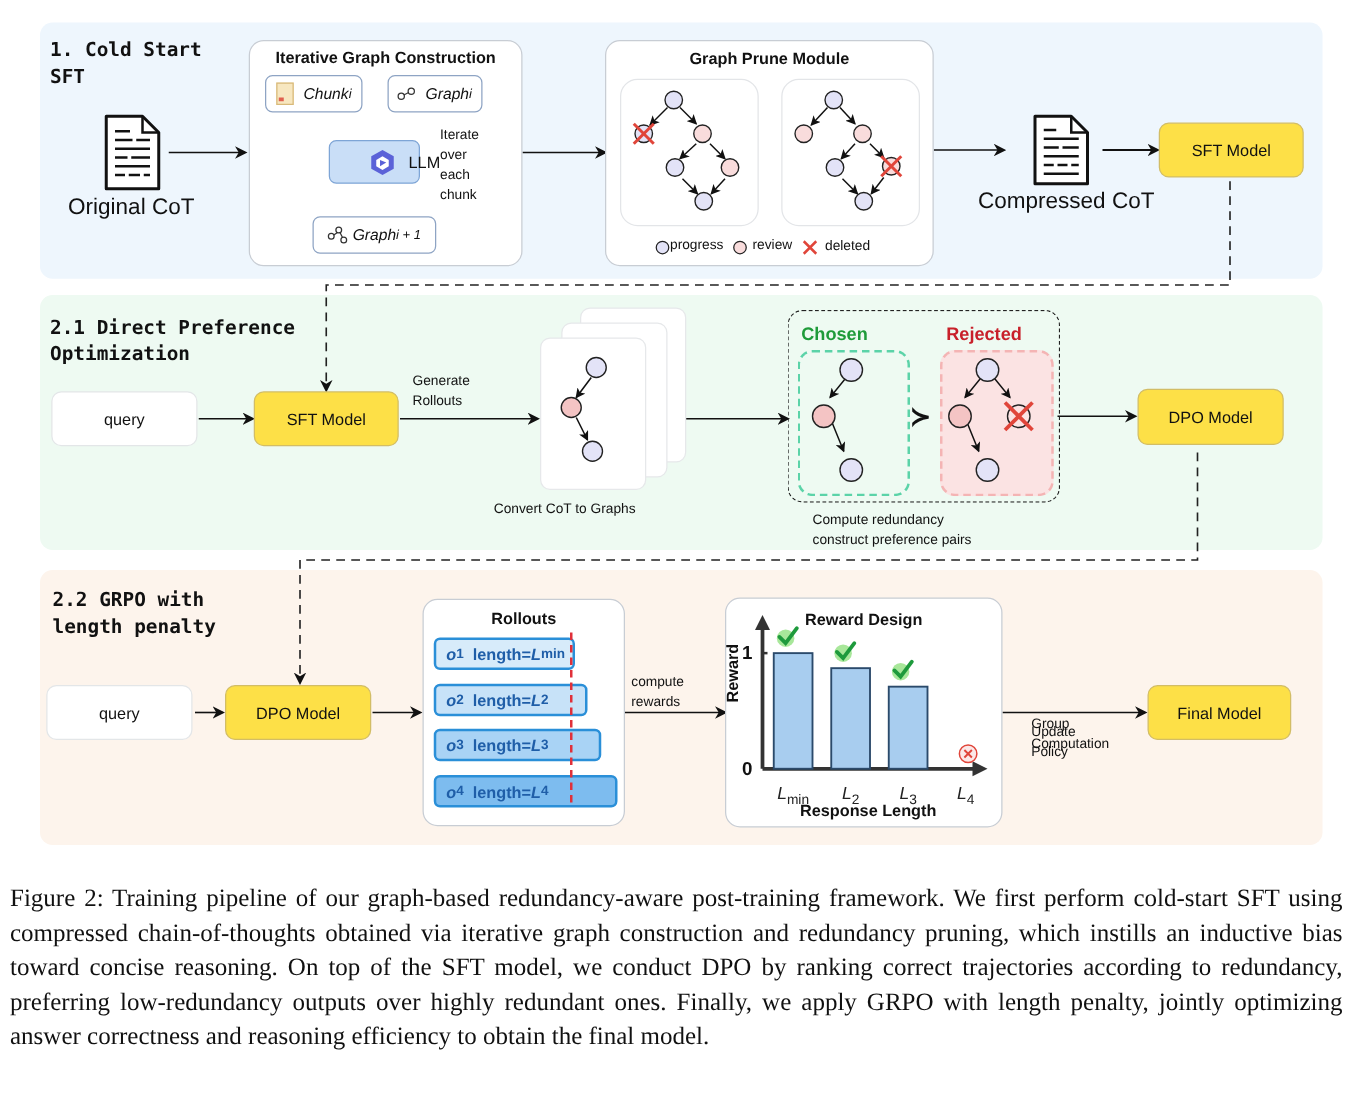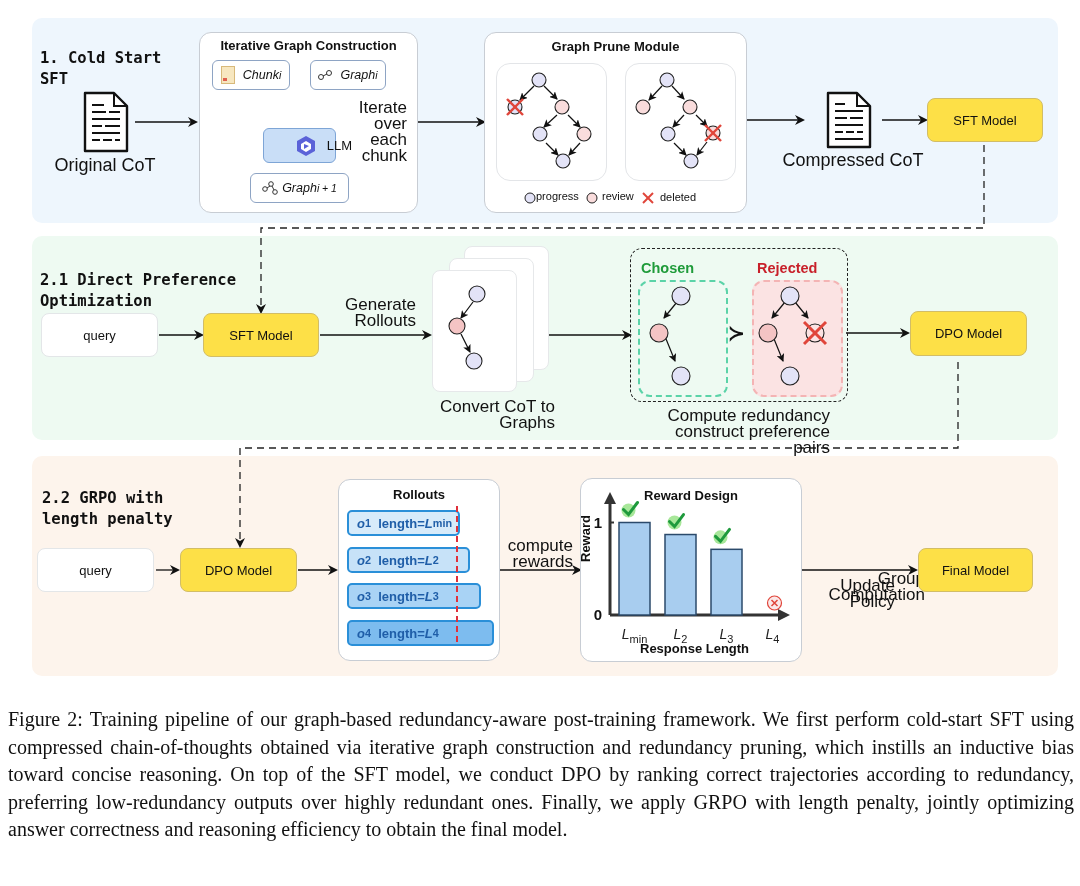--- a/index.html
+++ b/index.html
@@ -2,29 +2,29 @@
 <html><head>
 <meta charset="utf-8">
 <style>
   html, body { margin: 0; padding: 0; background: #ffffff; }
   body { width: 1080px; height: 886px; position: relative; overflow: hidden; font-family: "Liberation Sans", sans-serif; color: #111; }
   .abs { position: absolute; }
   .stage { position: absolute; border-radius: 10px; }
   .stage-1 { left: 32px; top: 18px; width: 1026px; height: 205px; background: #eef6fd; }
   .stage-2 { left: 32px; top: 236px; width: 1026px; height: 204px; background: #eefaf2; }
   .stage-3 { left: 32px; top: 456px; width: 1026px; height: 220px; background: #fdf4ec; }
-  .stage-title { position: absolute; font-family: "DejaVu Sans Mono", monospace; font-weight: bold; font-size: 15.5px; line-height: 21px; color: #111; white-space: pre-line; margin-top: 18px; }
+  .stage-title { position: absolute; font-family: "DejaVu Sans Mono", monospace; font-weight: bold; font-size: 15.5px; line-height: 21px; color: #111; white-space: pre-line; }
   .panel { position: absolute; background: #ffffff; border: 1.5px solid #c8cdd4; border-radius: 12px; box-sizing: border-box; }
   .panel-title { position: absolute; left: 0; right: 0; text-align: center; font-weight: bold; font-size: 13px; }
   .node { position: absolute; box-sizing: border-box; display: flex; align-items: center; justify-content: center; font-size: 13px; text-align: center; }
   .model-node { background: #fde047; border: 1.5px solid #d2bd66; border-radius: 8px; }
   .query-node { background: #ffffff; border: 1px solid #e3e6e8; border-radius: 8px; }
   .small-node { background: #fff; border: 1.5px solid #8ea4c4; border-radius: 6px; font-style: italic; font-size: 12.5px; }
   .llm-node { background: #c9def7; border: 1.5px solid #7ea5d6; border-radius: 6px; }
-  .label { position: absolute; font-size: 17px; text-align: right; line-height: 16px; white-space: pre-line; }
+  .label { position: absolute; font-size: 11px; text-align: left; line-height: 16px; white-space: pre-line; }
   .big-label { position: absolute; font-size: 18px; text-align: center; }
   .rollout-bar { position: absolute; height: 26px; border: 2.5px solid #2a8fd8; border-radius: 5px; box-sizing: border-box; display: flex; align-items: center; padding-left: 8px; color: #1f5ea8; font-weight: bold; font-size: 13px; }
   .caption { position: absolute; left: 8px; top: 706px; width: 1066px; font-family: "Liberation Serif", serif; font-size: 20px; line-height: 27.6px; color: #111; text-align: justify; }
   svg { position: absolute; overflow: visible; }
 </style>
 </head>
 <body>
 
 <div class="stage stage-1"></div>
 <div class="stage stage-2"></div>
@@ -95,21 +95,21 @@
 </div>
 <div class="node small-node" style="left:310px;top:60px;width:76px;height:30px;">
   <svg width="14" height="10" style="position:relative;margin-right:8px;">
       <circle cx="3" cy="7" r="2.5" fill="none" stroke="#333" stroke-width="1"></circle>
       <circle cx="11" cy="3" r="2.5" fill="none" stroke="#333" stroke-width="1"></circle>
       <line x1="5" y1="6" x2="9" y2="4" stroke="#333"></line>
     </svg>
   <span>Graph</span>
     <sub>i</sub>
 </div>
-<div class="node llm-node" style="left:263px;top:128px;width:73px;height:35px;padding-left:48px;">
+<div class="node llm-node" style="left:263px;top:112px;width:73px;height:35px;padding-left:48px;">
   <svg width="22" height="22" style="position:relative;margin-right:10px;">
     <polygon points="11,1 20,6 20,16 11,21 2,16 2,6" fill="#5b62d8"></polygon>
     <polygon points="11,6 16,9 16,14 11,17 6,14 6,9" fill="#fff"></polygon>
     <polygon points="9,9 14,11 9,14" fill="#5b62d8"></polygon>
   </svg>
   <span>LLM</span>
 </div>
 <div class="node small-node" style="left:250px;top:173px;width:99px;height:30px;">
   <svg width="16" height="14" style="position:relative;margin-right:4px;">
       <circle cx="3" cy="8" r="2.3" fill="none" stroke="#333"></circle>

